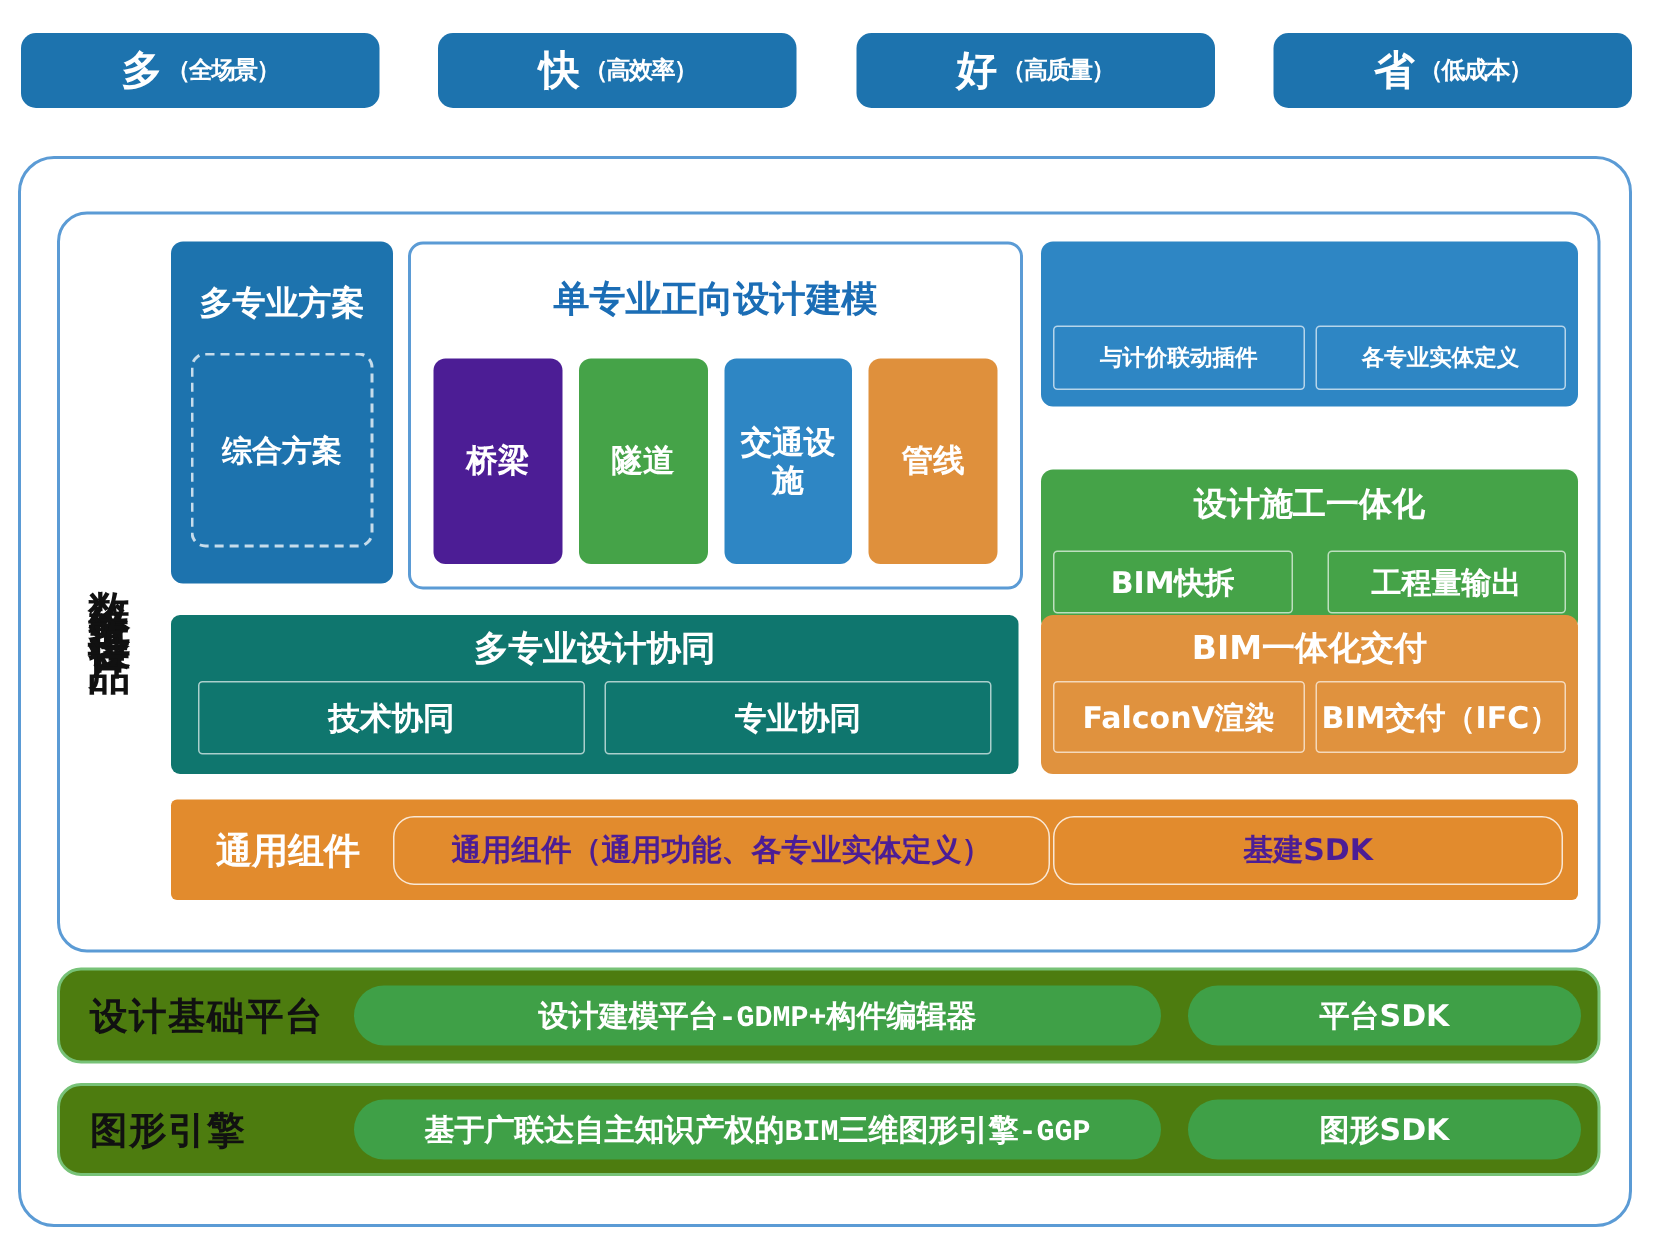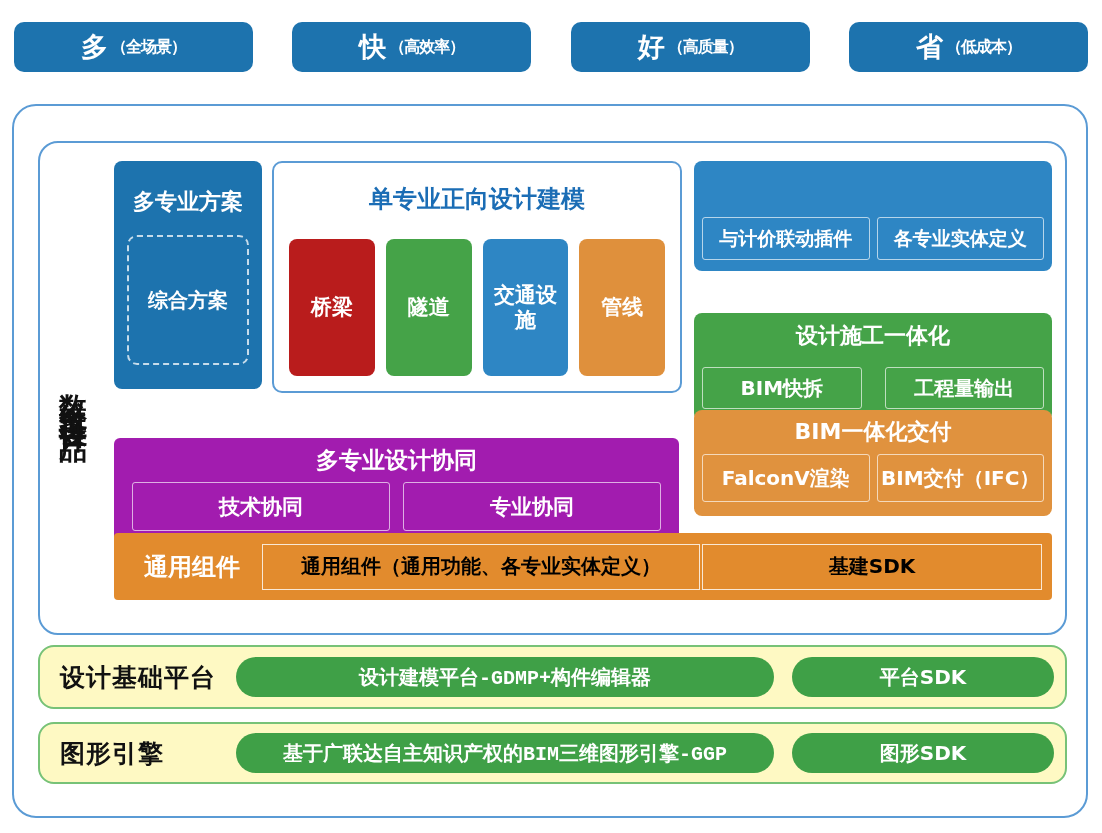--- a/index.html
+++ b/index.html
@@ -72,57 +72,57 @@
   .sub-row { position: absolute; display: flex; }
   .sub-box {
     flex: 1; border: 1.5px solid rgba(255,255,255,0.65); border-radius: 3px;
     display: flex; align-items: center; justify-content: center;
     font-weight: bold; color: #fff; white-space: nowrap;
   }
 
   .design-cost { left: 654px; top: 18px; width: 358px; height: 110px; background: #2e86c4; }
   .design-cost .blk-title { margin-top: 10px; font-size: 22px; }
   .design-cost .sub-row { left: 8px; right: 8px; top: 56px; height: 43px; gap: 7px; }
-  .design-cost .sub-box { font-size: 19px; }
+  .design-cost .sub-box { font-size: 15px; }
 
   .design-build { left: 654px; top: 142px; width: 358px; height: 108px; background: #45a348; margin-top: 28px; }
   .design-build .blk-title { margin-top: 8px; font-size: 22px; }
   .design-build .sub-row { left: 8px; right: 8px; top: 54px; height: 42px; gap: 23px; }
   .design-build .sub-box { font-size: 20px; }
 
-  .collab { left: 74px; top: 267px; width: 565px; height: 106px; background: #a21caf; border-radius: 6px; margin-top: 28px; }
+  .collab { left: 74px; top: 267px; width: 565px; height: 106px; background: #0f766e; border-radius: 6px; }
   .collab .blk-title { margin-top: 7px; font-size: 23px; }
   .collab .sub-row { left: 18px; right: 18px; top: 44px; height: 49px; gap: 13px; }
   .collab .sub-box { font-size: 21px; }
 
   .bim-delivery { left: 654px; top: 267px; width: 358px; height: 106px; background: #e0923e; }
   .bim-delivery .blk-title { margin-top: 7px; font-size: 22px; }
   .bim-delivery .sub-row { left: 8px; right: 8px; top: 44px; height: 48px; gap: 7px; }
   .bim-delivery .sub-box { font-size: 20px; text-align: right; }
 
   
   .common-strip {
     left: 74px; top: 390px; width: 938px; height: 67px; background: #e28b2d; border-radius: 4px;
     display: flex; align-items: center; padding: 0 10px; gap: 2px;
   }
   .common-strip .strip-label {
     width: 136px; text-align: center; font-size: 24px; font-weight: bold; color: #fff;
   }
   .strip-box {
-    height: 46px; border: 1.5px solid rgba(255,255,255,0.8); border-radius: 0;
-    display: flex; align-items: center; justify-content: center;
-    font-size: 20px; font-weight: bold; color: #000000; white-space: nowrap;
+    height: 46px; border: 1.5px solid rgba(255,255,255,0.8); border-radius: 14px;
+    display: flex; align-items: center; justify-content: center;
+    font-size: 20px; font-weight: bold; color: #4c1d95; white-space: nowrap;
   }
   .strip-box.b1 { flex: 1.29; }
   .strip-box.b2 { flex: 1; }
 
   
   .g-row {
     position: absolute; left: 24px; width: 1029px;
-    border: 2px solid #77c277; border-radius: 16px; background: #fef9c3;
+    border: 2px solid #77c277; border-radius: 16px; background: #4d7c0f;
     display: flex; align-items: center; padding-left: 20px;
   }
   .g-row.platform { top: 539px; height: 64px; }
   .g-row.engine { top: 616px; height: 62px; }
   .g-row .row-label { width: 176px; font-size: 25px; font-weight: 800; color: #111; letter-spacing: 1px; }
   .g-pill {
     height: 40px; border-radius: 20px; background: #3fa047; color: #fff;
     display: flex; align-items: center; justify-content: center;
     font-size: 20px; font-weight: bold; white-space: nowrap;
   }
@@ -158,21 +158,21 @@
     <div class="side-title">数维道路设计产品</div>
 
     <div class="blk multi-scheme">
       <div class="blk-title">多专业方案</div>
       <div class="dashed-box">综合方案</div>
     </div>
 
     <div class="blk single-modeling">
       <div class="blk-title">单专业正向设计建模</div>
       <div class="pill-row">
-        <div class="d-pill" style="background-color: #b91c1c;">桥梁</div>
+        <div class="d-pill" style="background-color: #4c1d95;">桥梁</div>
         <div class="d-pill" style="background-color: rgb(69, 163, 72);">隧道</div>
         <div class="d-pill" style="background-color: rgb(46, 134, 196);">交通设施</div>
         <div class="d-pill" style="background-color: rgb(223, 144, 60);">管线</div>
       </div>
     </div>
 
     <div class="blk design-cost">
       <div class="sub-row">
         <div class="sub-box">与计价联动插件</div>
         <div class="sub-box">各专业实体定义</div>

